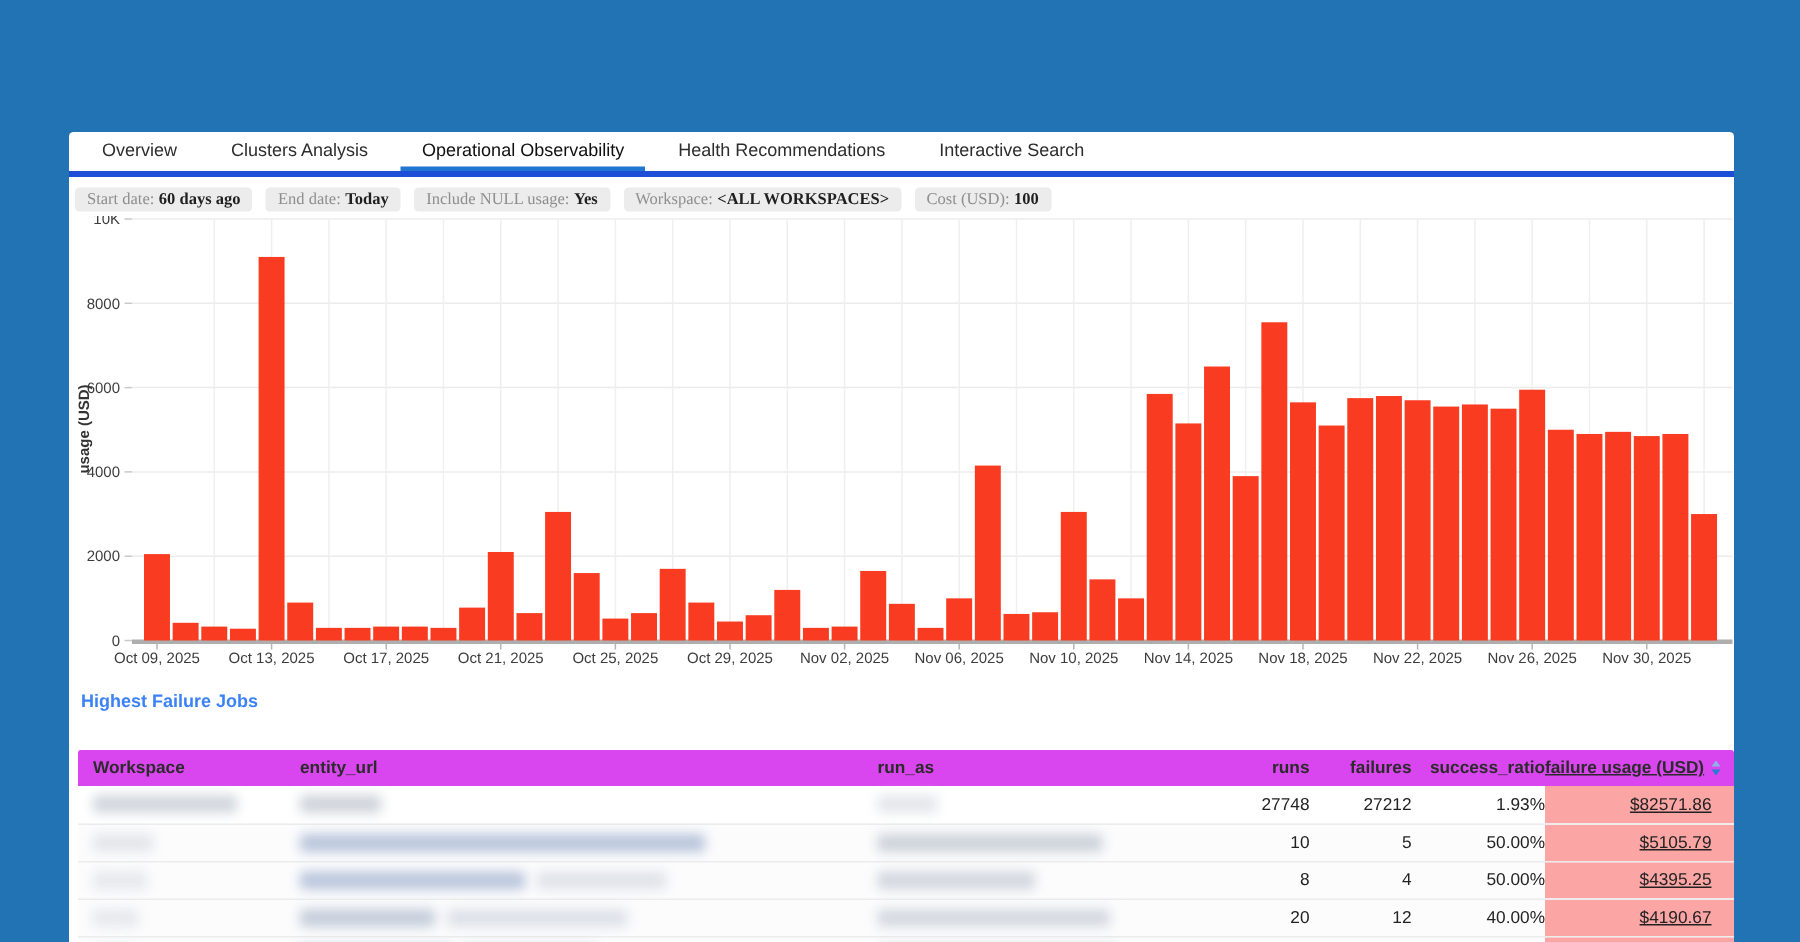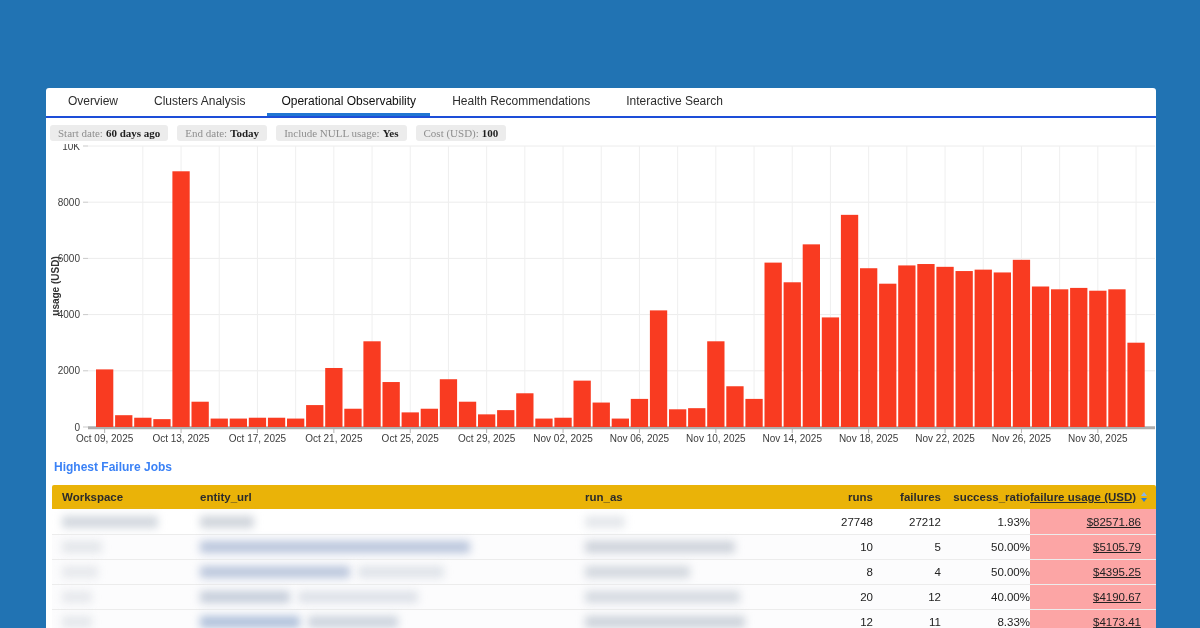--- a/index.html
+++ b/index.html
@@ -14,21 +14,21 @@
     left: 46px; top: 88px;
     width: 1110px; height: 560px;
     background: #ffffff;
     border-radius: 3px 3px 0 0;
   }
   
   .tabbar {
     display: flex;
     align-items: stretch;
     height: 30px;
-    border-bottom: 2px solid #1d4ed8;
+    border-bottom: 4px solid #1d4ed8;
     padding-left: 8px;
   }
   .tab {
     display: flex; align-items: center;
     padding: 0 14px;
     margin-right: 8px;
     font-size: 12px;
     color: #2d2d2d;
     cursor: pointer;
     border-bottom: 3px solid transparent;
@@ -65,23 +65,23 @@
   
   .table-section { position: absolute; left: 6px; top: 372px; width: 1104px; }
   .table-title { font-size: 12px; font-weight: bold; color: #3b82f6; padding-left: 2px; }
   .trow {
     display: grid;
     grid-template-columns: 138px 385px 255px 33px 68px 89px 1fr;
     padding-left: 10px;
     align-items: center;
   }
   .thead {
-    margin-top: 11px;
+    margin-top: 26px;
     height: 24px;
-    background: #eab308;
+    background: #d946ef;
     border-radius: 2px 2px 0 0;
   }
   .th {
     font-size: 11.5px;
     font-weight: 600;
     color: #2b2b2b;
     white-space: nowrap;
   }
   .num { text-align: right; }
   .th.usage-col, .td.usage-col { padding-right: 15px; height: 100%; display: flex; align-items: center; justify-content: flex-end; text-decoration: underline; }
@@ -114,20 +114,21 @@
     <div class="tab">Clusters Analysis</div>
     <div class="tab active">Operational Observability</div>
     <div class="tab">Health Recommendations</div>
     <div class="tab">Interactive Search</div>
   </div>
 
   <div class="chips">
     <span class="chip"><span>Start date:</span><b>60 days ago</b></span>
     <span class="chip"><span>End date:</span><b>Today</b></span>
     <span class="chip"><span>Include NULL usage:</span><b>Yes</b></span>
+    <span class="chip"><span>Workspace:</span><b>&lt;ALL WORKSPACES&gt;</b></span>
     <span class="chip"><span>Cost (USD):</span><b>100</b></span>
   </div>
 
   <div class="chart-wrap">
     <svg id="chart-svg" width="1110" height="306" viewBox="0 0 1110 306">
         <line x1="42" x2="1109" y1="226.8" y2="226.8" stroke="#ececec" stroke-width="1"></line>
         <line x1="42" x2="1109" y1="170.6" y2="170.6" stroke="#ececec" stroke-width="1"></line>
         <line x1="42" x2="1109" y1="114.4" y2="114.4" stroke="#ececec" stroke-width="1"></line>
         <line x1="42" x2="1109" y1="58.19999999999999" y2="58.19999999999999" stroke="#ececec" stroke-width="1"></line>
         <line x1="42" x2="1109" y1="2" y2="2" stroke="#ececec" stroke-width="1"></line>

